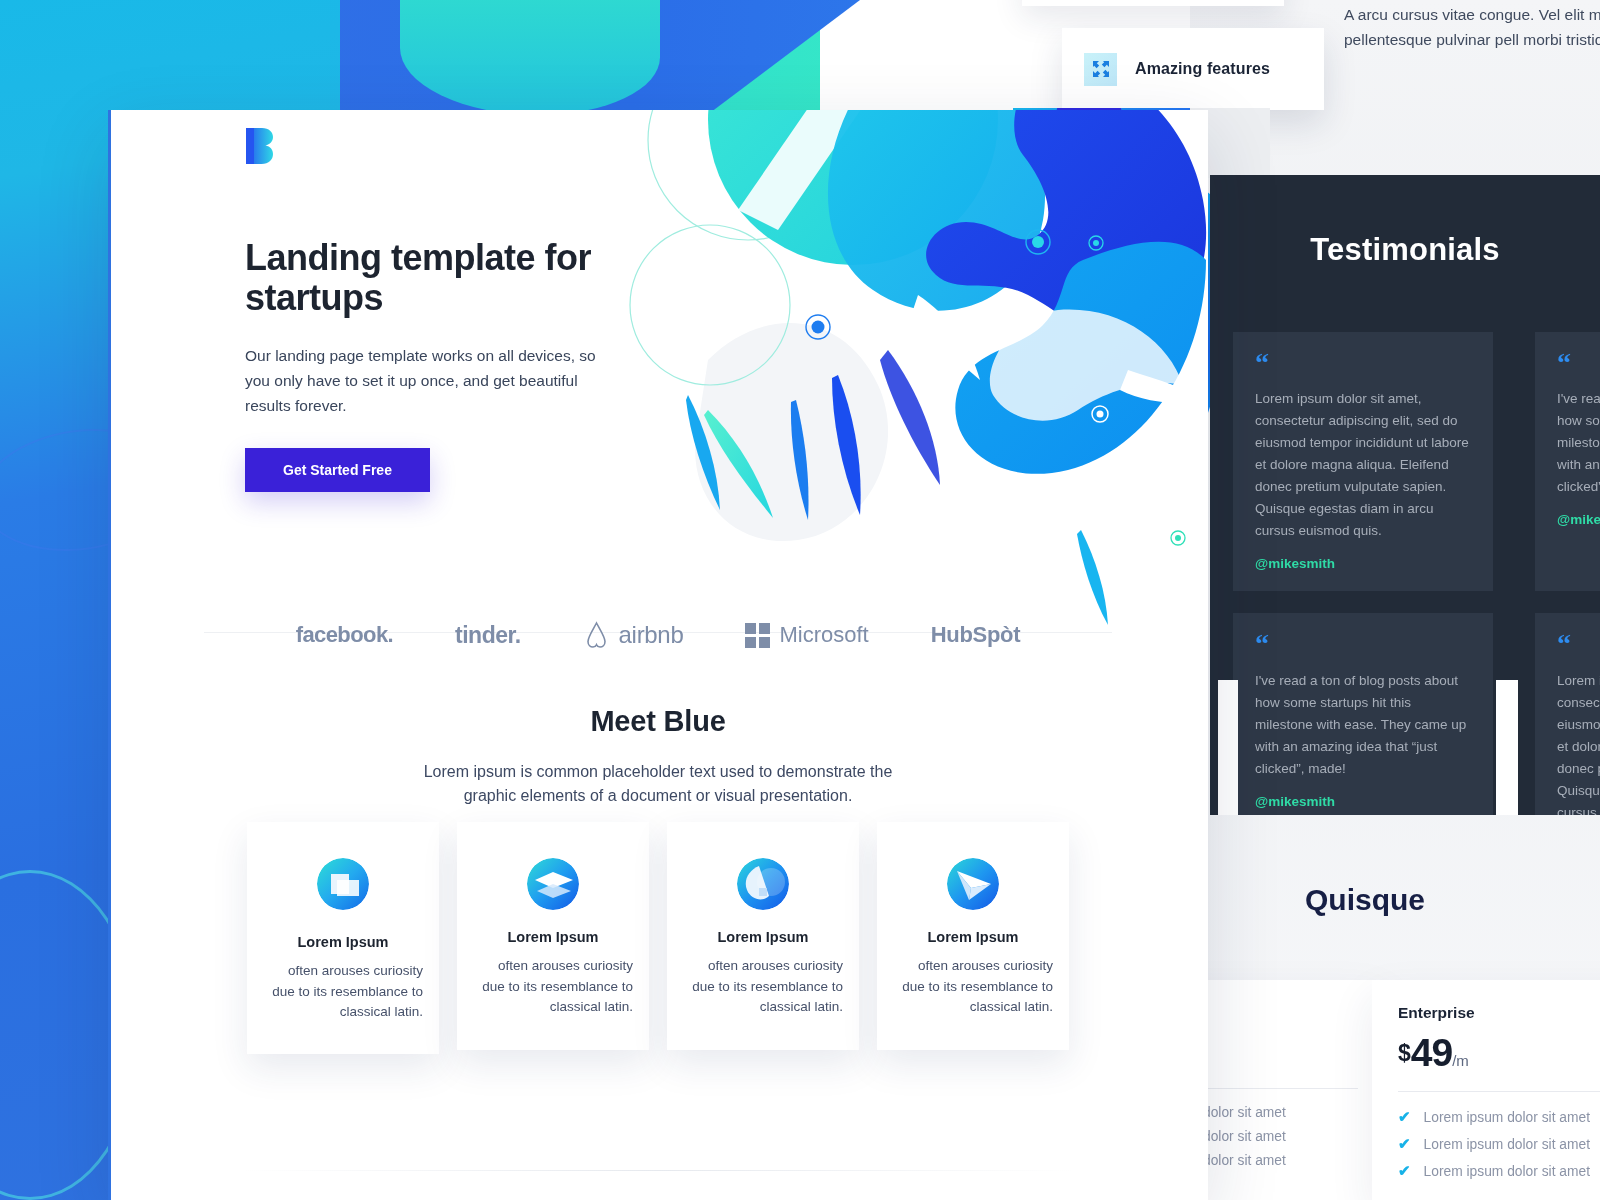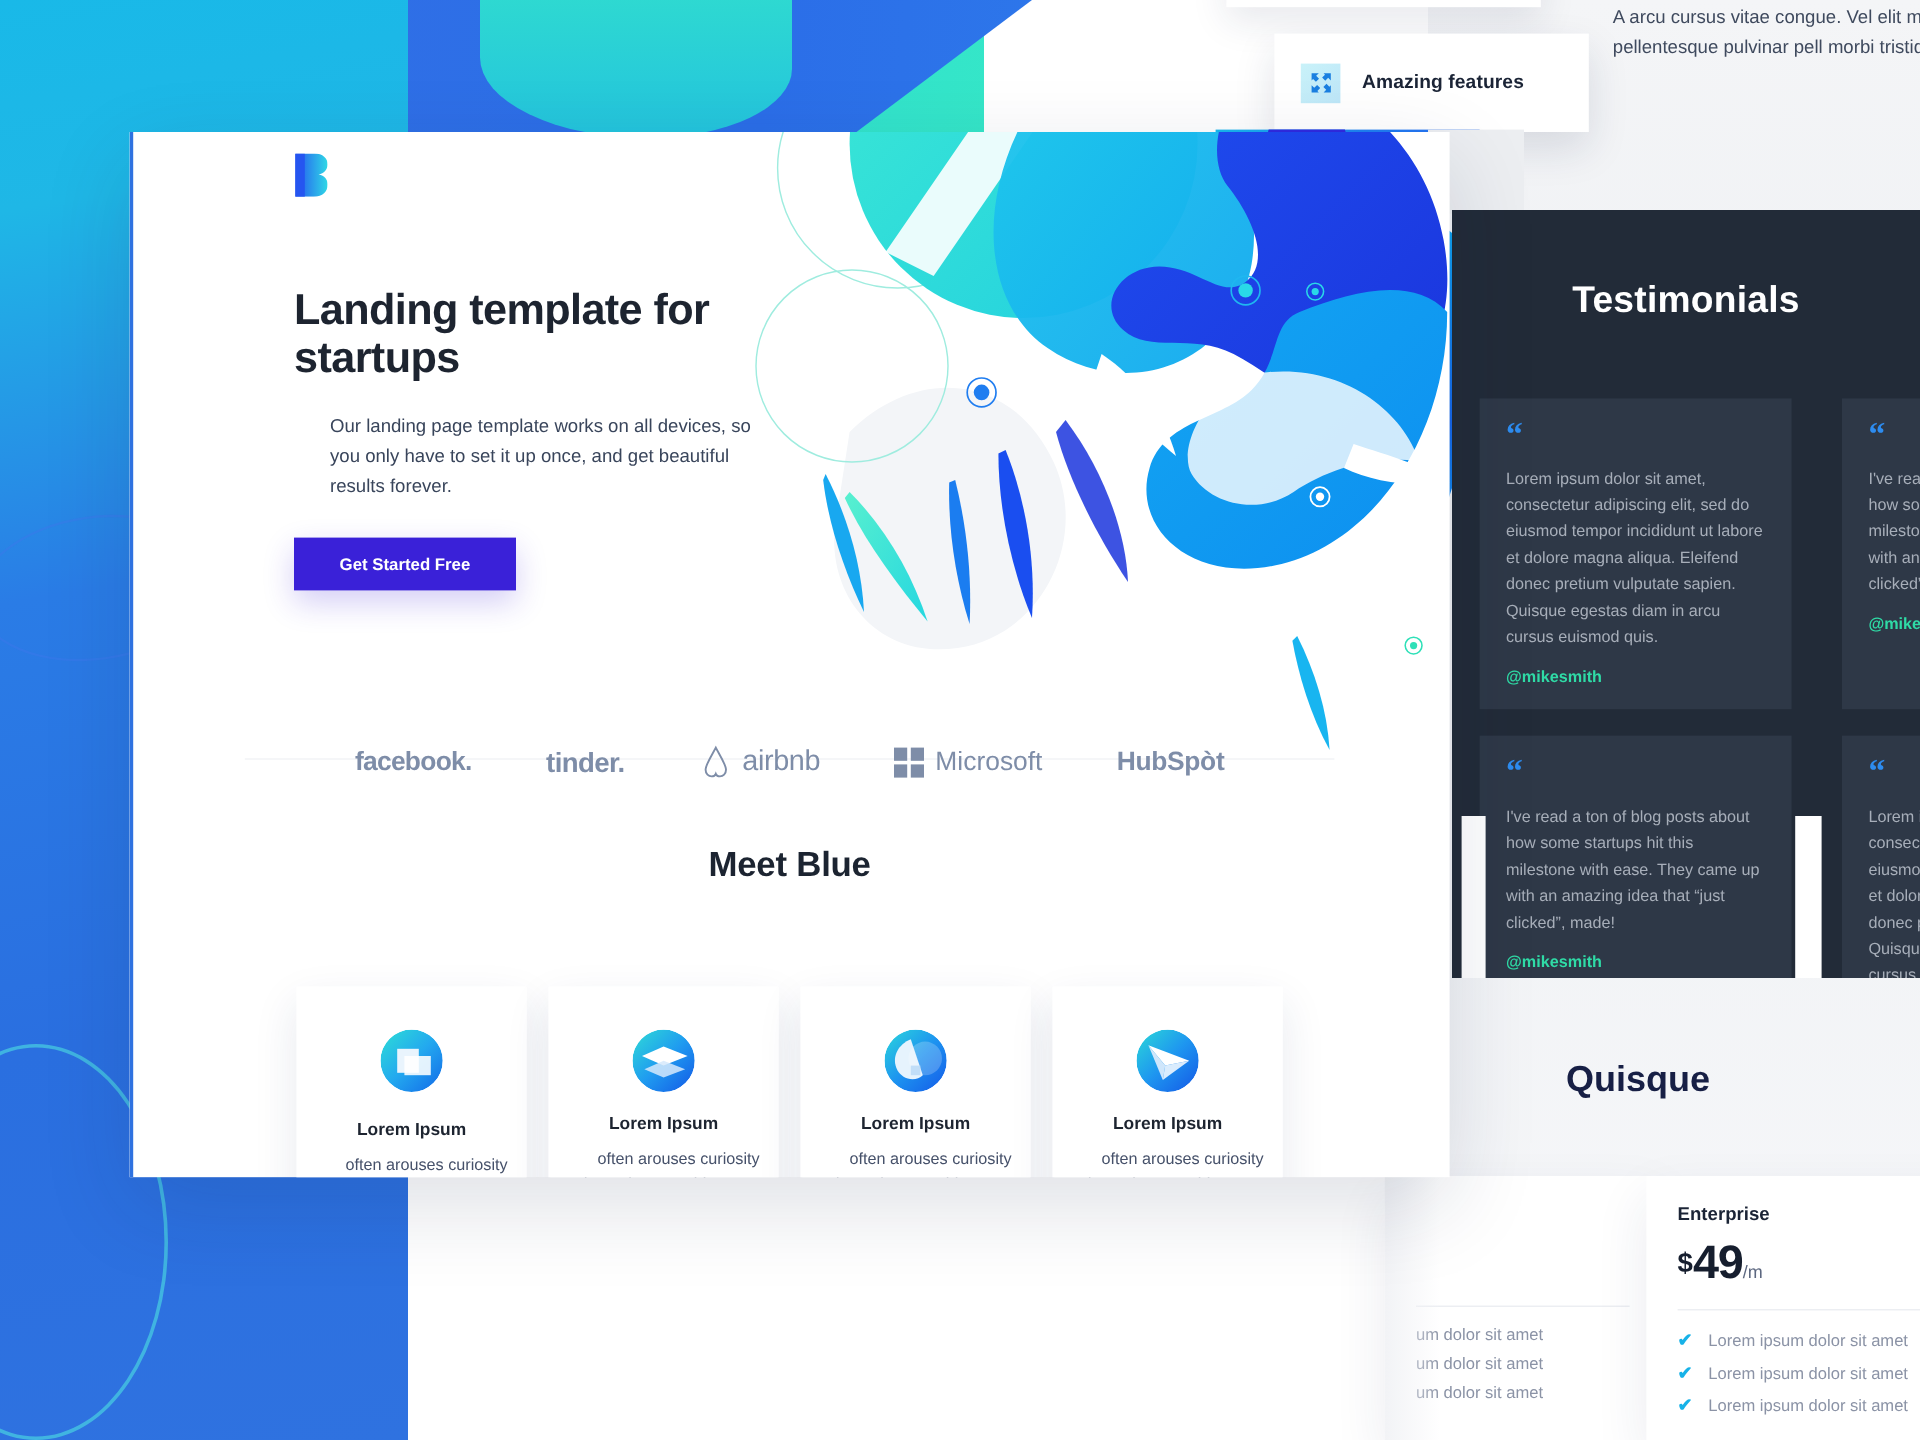--- a/index.html
+++ b/index.html
@@ -160,38 +160,38 @@
   .price-feat .tick { color:#17b2e8; font-size:15px; font-weight:bold; flex:0 0 auto;}
   .price-feat span.txt { font-size:13.8px; color:#8b93a6; }
   .price-card.partial .price-feat .txt { color:#8b93a6; }
   .price-card.partial .masker{
     position:absolute; left:0; top:0; width:46px; height:100%;
     background:linear-gradient(90deg,#f2f3f6 0%,rgba(255,255,255,0) 100%);
   }
 
   
   .sheet {
-    position:absolute; left:108px; top:110px; width:1100px; height:871px;
+    position:absolute; left:108px; top:110px; width:1100px; height:1090px;
     background:#ffffff;
     box-shadow:0 24px 70px rgba(22,38,74,.14);
     overflow:hidden;
   }
 
   
   .hero-art { position:absolute; right:0; top:0; width:620px; height:520px; overflow:hidden; }
 
   .logo { position:absolute; left:138px; top:18px; width:27px; height:36px; }
 
   .hero-copy { position:absolute; left:137px; top:128px; width:390px; }
   .hero-h1 {
     font-size:36px; line-height:1.12; font-weight:bold; color:#1d2430;
     letter-spacing:-.5px; margin-bottom:24px;
   }
   .hero-sub {
-    font-size:15.5px; line-height:1.63; color:#39455b; width:352px; margin-bottom:30px;margin-left:30px;
+    font-size:15.5px; line-height:1.63; color:#39455b; width:352px; margin-bottom:30px;
   }
   .cta {
     display:inline-block; background:#3a21d8; color:#fff;
     font-size:14px; font-weight:bold; padding:14px 38px; border:none;
     cursor:pointer; box-shadow:0 10px 26px rgba(58,33,216,.22);
   }
 
   
   .logos-row {
     position:absolute; left:0; right:0; top:480px; height:90px;
@@ -460,20 +460,21 @@
           <i></i>
           <i></i>
         </span>
       <span>Microsoft</span>
     </div>
     <div class="brand hubspot">HubSpòt</div>
   </div>
 
   <div class="meet">
     <h2 class="meet-h2">Meet Blue</h2>
+    <p class="meet-p">Lorem ipsum is common placeholder text used to demonstrate the graphic elements of a document or visual presentation.</p>
   </div>
 
   <div class="features">
 
     <div class="f-card c1">
       <div class="f-icon">
         <svg width="52" height="52" viewBox="0 0 52 52">
           <defs>
               <linearGradient id="fi1" x1="0" y1="0" x2="1" y2="1">
             <stop offset="0" stop-color="#2ddfd6"></stop>

